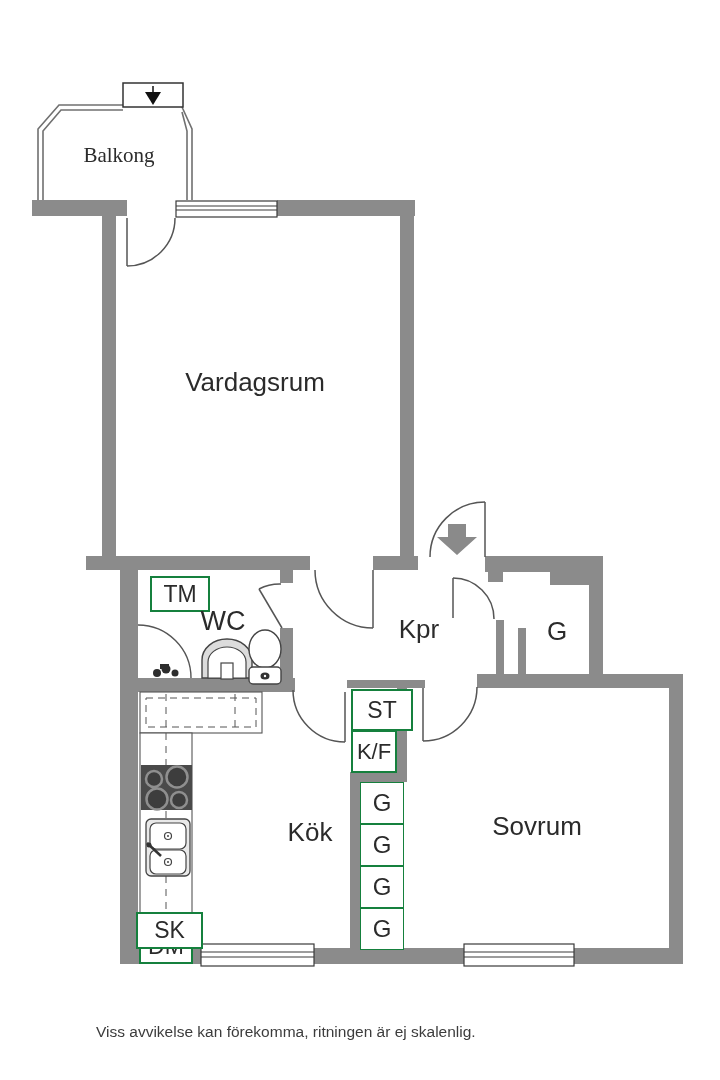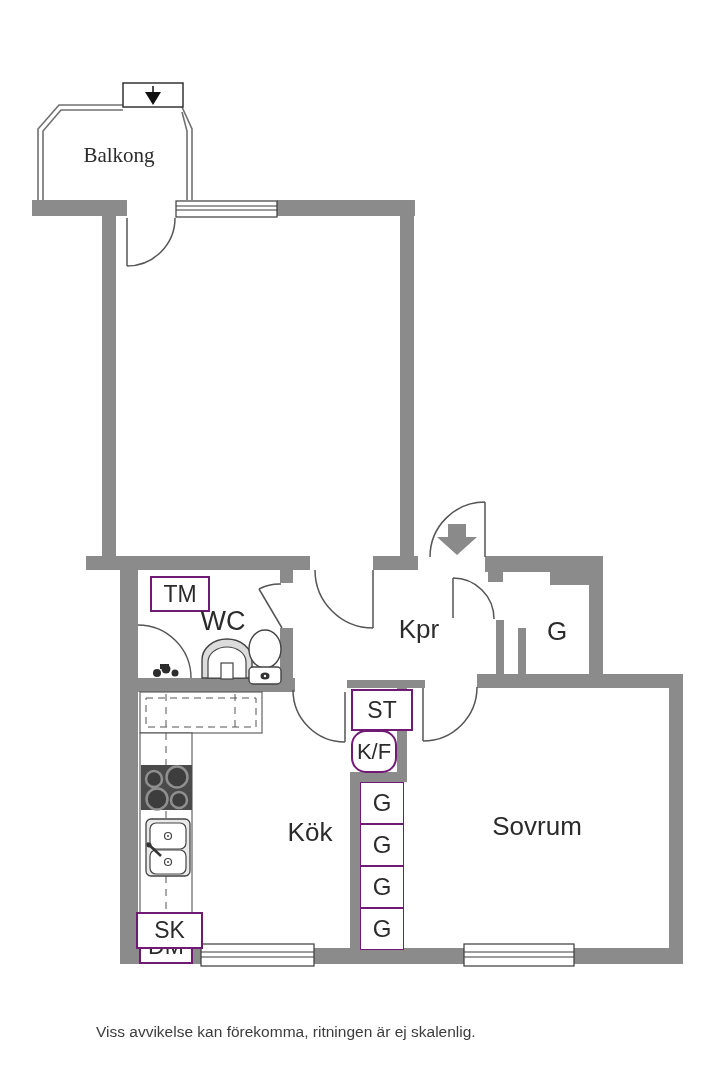--- a/index.html
+++ b/index.html
@@ -18,21 +18,21 @@
     white-space:nowrap;
     line-height:1;
   }
   .lbl-room{font-size:26px;}
   .lbl-balcony{font-size:21px;font-family:Liberation Serif, serif;}
   .lbl-wc{font-size:27px;}
   .cell{
     position:absolute;
     box-sizing:border-box;
     background:#fff;
-    border:2px solid #701a75;
+    border:2px solid #15803d;
     display:flex;align-items:center;justify-content:center;
     color:var(--text,#2b2b2b);
     font-size:23px;
     line-height:1;
   }
   .cell-thin{border-width:1.5px;font-size:24px;}
   .disclaimer{
     position:absolute;
     left:96px;top:982px;
     font-size:15.5px;
@@ -180,29 +180,30 @@
         <circle cx="168" cy="862" r="3.5" fill="none" stroke="#444444" stroke-width="1.2"></circle>
         <circle cx="168" cy="862" r="1" fill="#444444"></circle>
         <line x1="147" y1="843" x2="161" y2="856" stroke="#333333" stroke-width="2.5"></line>
         <circle cx="149" cy="845" r="2.5" fill="#333333"></circle>
       </g>
     </g>
   </svg>
 
   <div class="cell" style="left:150px;top:576px;width:60px;height:36px;">TM</div>
   <div class="cell" style="left:351px;top:689px;width:62px;height:42px;">ST</div>
-  <div class="cell" style="left:351px;top:730px;width:46px;height:43px;font-size:22px;border-radius:15px;">K/F</div>
+  <div class="cell" style="left:351px;top:730px;width:46px;height:43px;font-size:22px;">K/F</div>
   <div class="cell cell-thin" style="left:360px;top:782px;width:44px;height:42px;">G</div>
   <div class="cell cell-thin" style="left:360px;top:824px;width:44px;height:42px;">G</div>
   <div class="cell cell-thin" style="left:360px;top:866px;width:44px;height:42px;">G</div>
   <div class="cell cell-thin" style="left:360px;top:908px;width:44px;height:42px;">G</div>
   <div class="cell" style="left:139px;top:928px;width:54px;height:36px;">DM</div>
   <div class="cell" style="left:136px;top:912px;width:67px;height:37px;">SK</div>
 
   <div class="lbl lbl-balcony" style="left:119px;top:155px;">Balkong</div>
+  <div class="lbl lbl-room" style="left:255px;top:382px;">Vardagsrum</div>
   <div class="lbl lbl-wc" style="left:223px;top:621px;text-align:right;">WC</div>
   <div class="lbl lbl-room" style="left:419px;top:629px;">Kpr</div>
   <div class="lbl lbl-room" style="left:557px;top:631px;">G</div>
   <div class="lbl lbl-room" style="left:310px;top:832px;text-align:right;">Kök</div>
   <div class="lbl lbl-room" style="left:537px;top:826px;">Sovrum</div>
 
   <div class="disclaimer">Viss avvikelse kan förekomma, ritningen är ej skalenlig.</div>
 
 </div>
 

